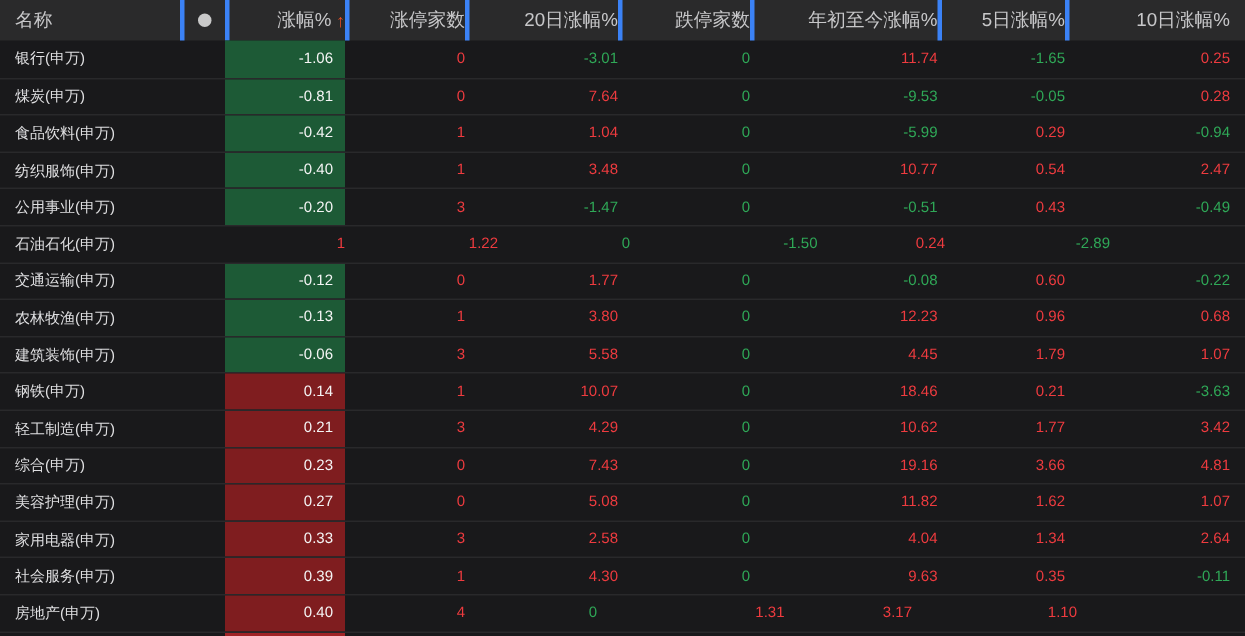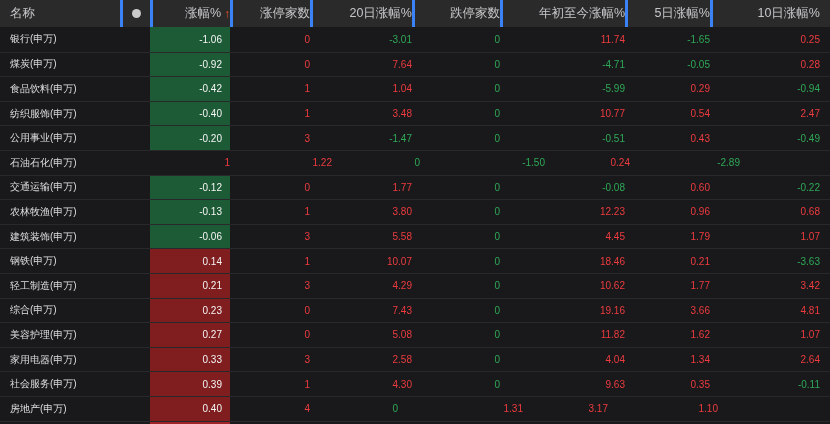--- a/index.html
+++ b/index.html
@@ -117,25 +117,25 @@
     <div class="cell c-lup txt-up">0</div>
     <div class="cell c-20d txt-down">-3.01</div>
     <div class="cell c-ldn txt-down">0</div>
     <div class="cell c-ytd txt-up">11.74</div>
     <div class="cell c-5d txt-down">-1.65</div>
     <div class="cell c-10d txt-up">0.25</div>
   </div>
       <div class="row">
     <div class="cell name c-name">煤炭(申万)</div>
     <div class="cell c-dot"></div>
-    <div class="cell change c-change cell-down">-0.92</div>
+    <div class="cell change c-change cell-down">-0.81</div>
     <div class="cell c-lup txt-up">0</div>
     <div class="cell c-20d txt-up">7.64</div>
     <div class="cell c-ldn txt-down">0</div>
-    <div class="cell c-ytd txt-down">-4.71</div>
+    <div class="cell c-ytd txt-down">-9.53</div>
     <div class="cell c-5d txt-down">-0.05</div>
     <div class="cell c-10d txt-up">0.28</div>
   </div>
       <div class="row">
     <div class="cell name c-name">食品饮料(申万)</div>
     <div class="cell c-dot"></div>
     <div class="cell change c-change cell-down">-0.42</div>
     <div class="cell c-lup txt-up">1</div>
     <div class="cell c-20d txt-up">1.04</div>
     <div class="cell c-ldn txt-down">0</div>

